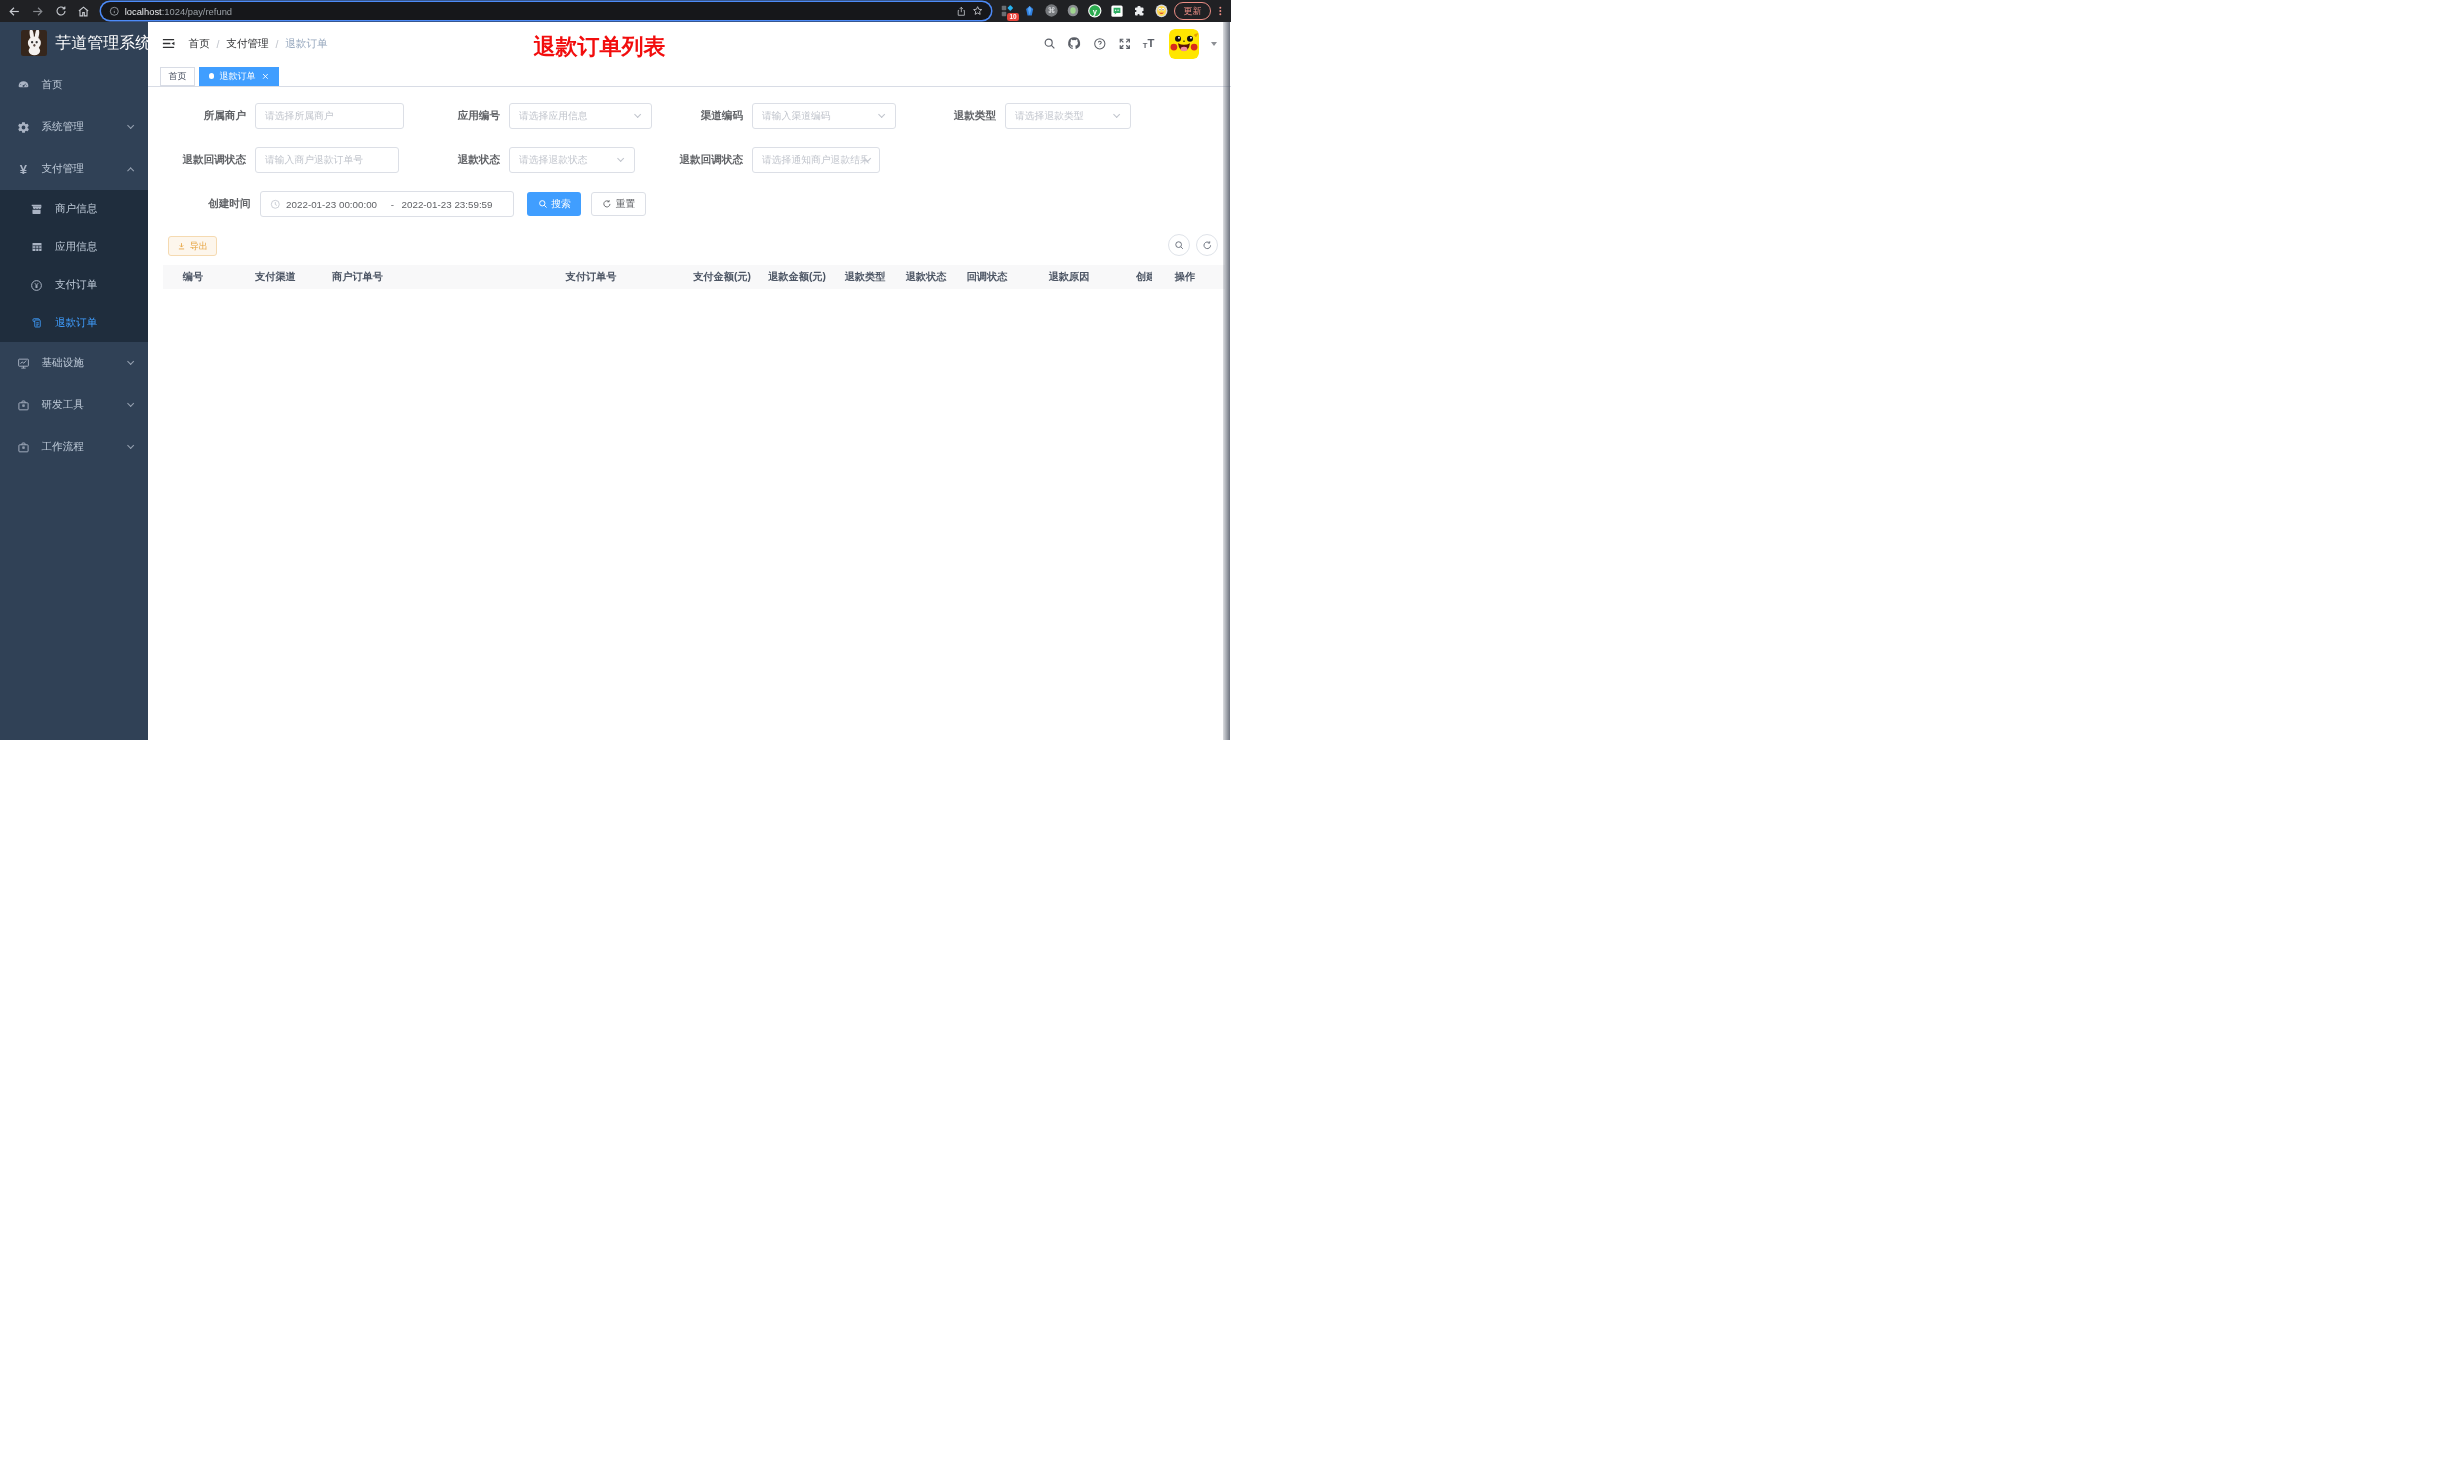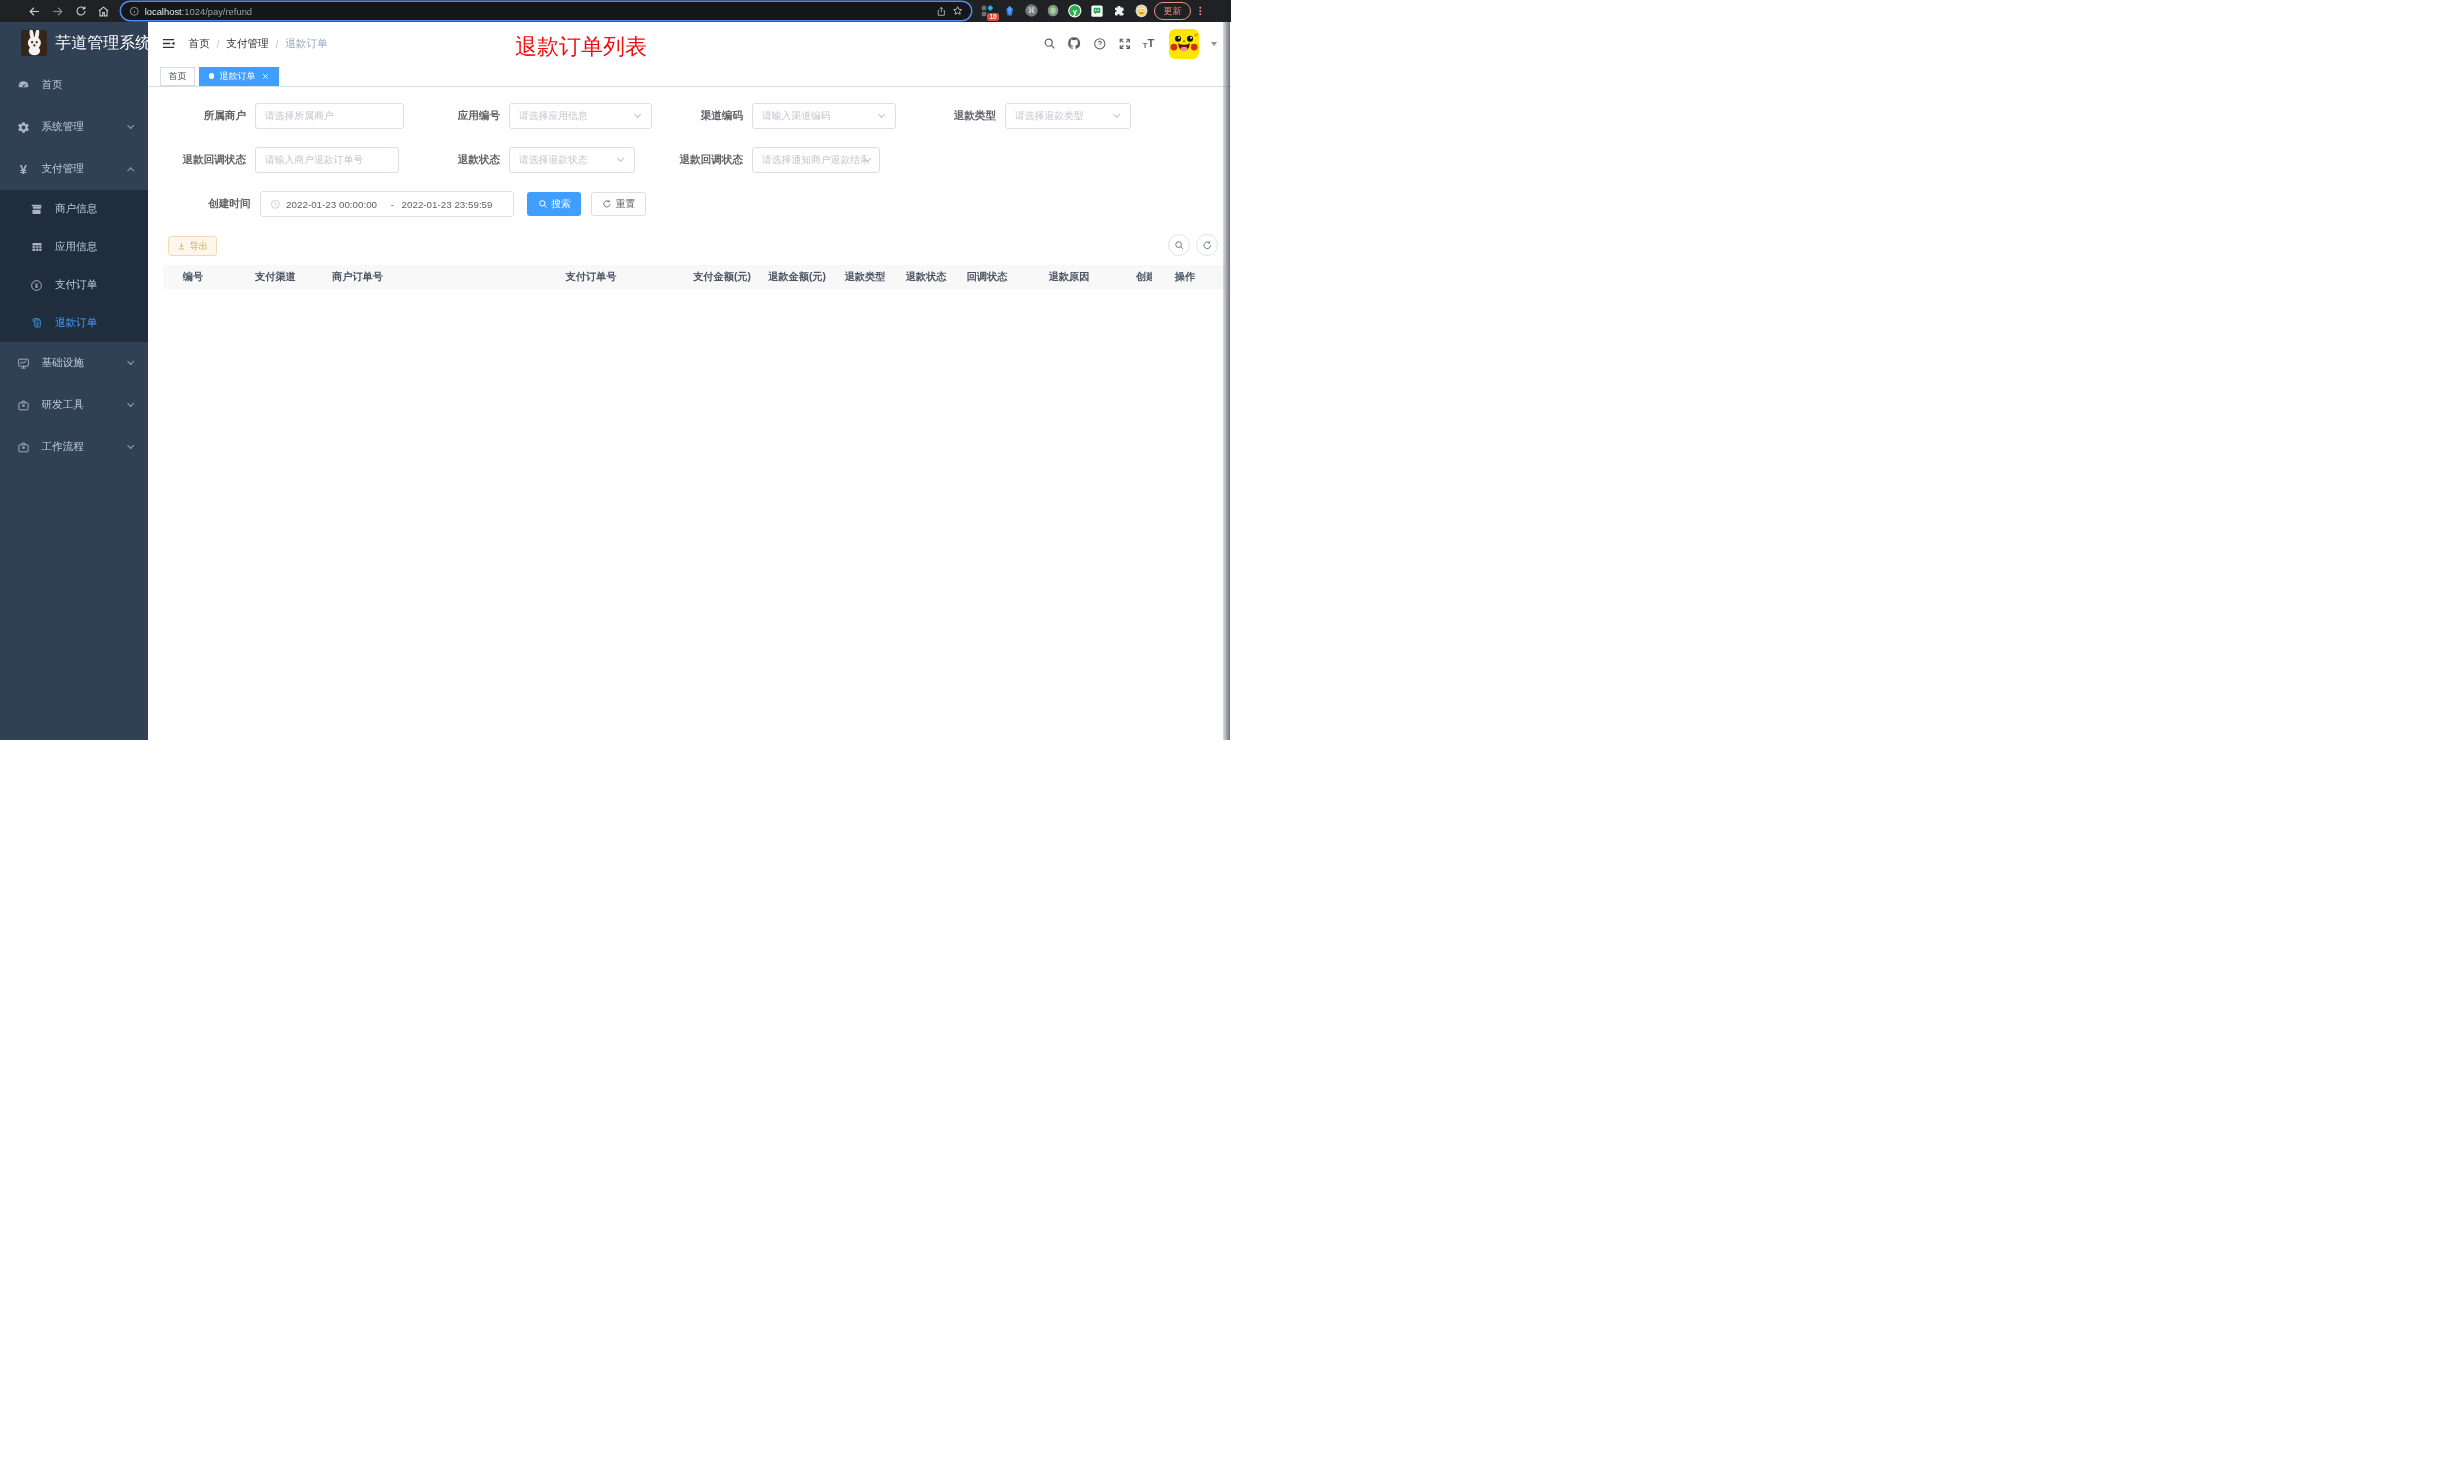--- a/index.html
+++ b/index.html
@@ -1,20 +1,20 @@
 <!DOCTYPE html>
 <html style="font-size:12px"><head>
 <meta charset="utf-8">
 <style>
 * { margin:0; padding:0; box-sizing:border-box; }
 html,body { width:1231px; height:740px; overflow:hidden; }
 body { font-family:"Liberation Sans","DejaVu Sans",sans-serif; background:#fff; position:relative; }
 
 
-.chrome { height:22px; background:#202124; display:flex; align-items:center; padding:0 25px; position:relative; z-index:5; }
+.chrome { height:22px; background:#202124; display:flex; align-items:center; padding:0 5px; position:relative; z-index:5; }
 .navic { width:18px; height:18px; display:flex; align-items:center; justify-content:center; color:#c7cacf; flex:0 0 auto; margin-right:5.3px; }
 .navic svg { display:block; }
 .omnibox { flex:1; height:18px; background:#16171a; border-radius:9px; box-shadow:0 0 0 1.5px #4d8bf8; display:flex; align-items:center; padding:0 7.6px; margin:0 9px 0 3px; min-width:0; }
 .omni-info { color:#9aa0a6; margin-right:5.3px; display:flex; }
 .omni-text { font-size:9.4px; white-space:nowrap; overflow:hidden; flex:1; color:#9aa0a6; }
 .omni-host { color:#e8eaed; }
 .omni-act { color:#c7cacf; display:flex; align-items:center; margin-left:6px; }
 .extrow { display:flex; align-items:center; gap:7.6px; margin-right:6px; }
 .extic { width:14.4px; height:14.4px; display:flex; align-items:center; justify-content:center; position:relative; }
 .badge10 { position:absolute; right:-4.5px; bottom:-3px; background:#e8453c; color:#fff; font-size:6.4px; line-height:1; padding:1.1px 2.3px; border-radius:2.3px; font-weight:bold; }
@@ -40,21 +40,21 @@
 .yen-glyph { font-size:13px; font-weight:bold; line-height:1; }
 
 .main { flex:1; display:flex; flex-direction:column; background:#fff; min-width:0; position:relative; }
 
 
 .topbar { height:43px; display:flex; align-items:center; padding:0 13.6px 0 12px; position:relative; background:#fff; }
 .hamburger { width:16.6px; height:16.6px; color:#303133; display:flex; align-items:center; justify-content:center; cursor:pointer; }
 .breadcrumb { display:flex; align-items:center; gap:6.8px; font-size:10.6px; color:#303133; margin-left:12px; }
 .bc-sep { color:#c0c4cc; }
 .bc-last { color:#97a8be; }
-.overlay-title { position:absolute; left:367px; top:9.8px; width:169px; text-align:left; font-size:22px; font-weight:normal; color:#f20d0d; white-space:nowrap; }
+.overlay-title { position:absolute; left:367px; top:9.8px; width:169px; text-align:center; font-size:22px; font-weight:bold; color:#f20d0d; white-space:nowrap; }
 .top-icons { margin-left:auto; display:flex; align-items:center; gap:11.3px; color:#5a5e66; }
 .tic { display:flex; align-items:center; justify-content:center; cursor:pointer; }
 .tT { font-weight:bold; color:#5a5e66; display:flex; align-items:flex-end; line-height:1; }
 .tT .small { font-size:7.6px; } .tT .big { font-size:11.3px; }
 .avatar { width:30px; height:30px; border-radius:6px; overflow:hidden; margin-left:3px; }
 .caret-dn { width:0; height:0; border-left:3.8px solid transparent; border-right:3.8px solid transparent; border-top:4.5px solid #8d9095; margin-left:1.5px; }
 
 
 .tabbar { height:22px; border-bottom:0.8px solid #d8dce5; background:#fff; display:flex; align-items:flex-start; padding:1.5px 0 0 12px; gap:3.8px; }
 .tab { height:19px; display:inline-flex; align-items:center; padding:0 7.6px; border:0.8px solid #d8dce5; font-size:9px; color:#495060; background:#fff; cursor:pointer; white-space:nowrap; }

